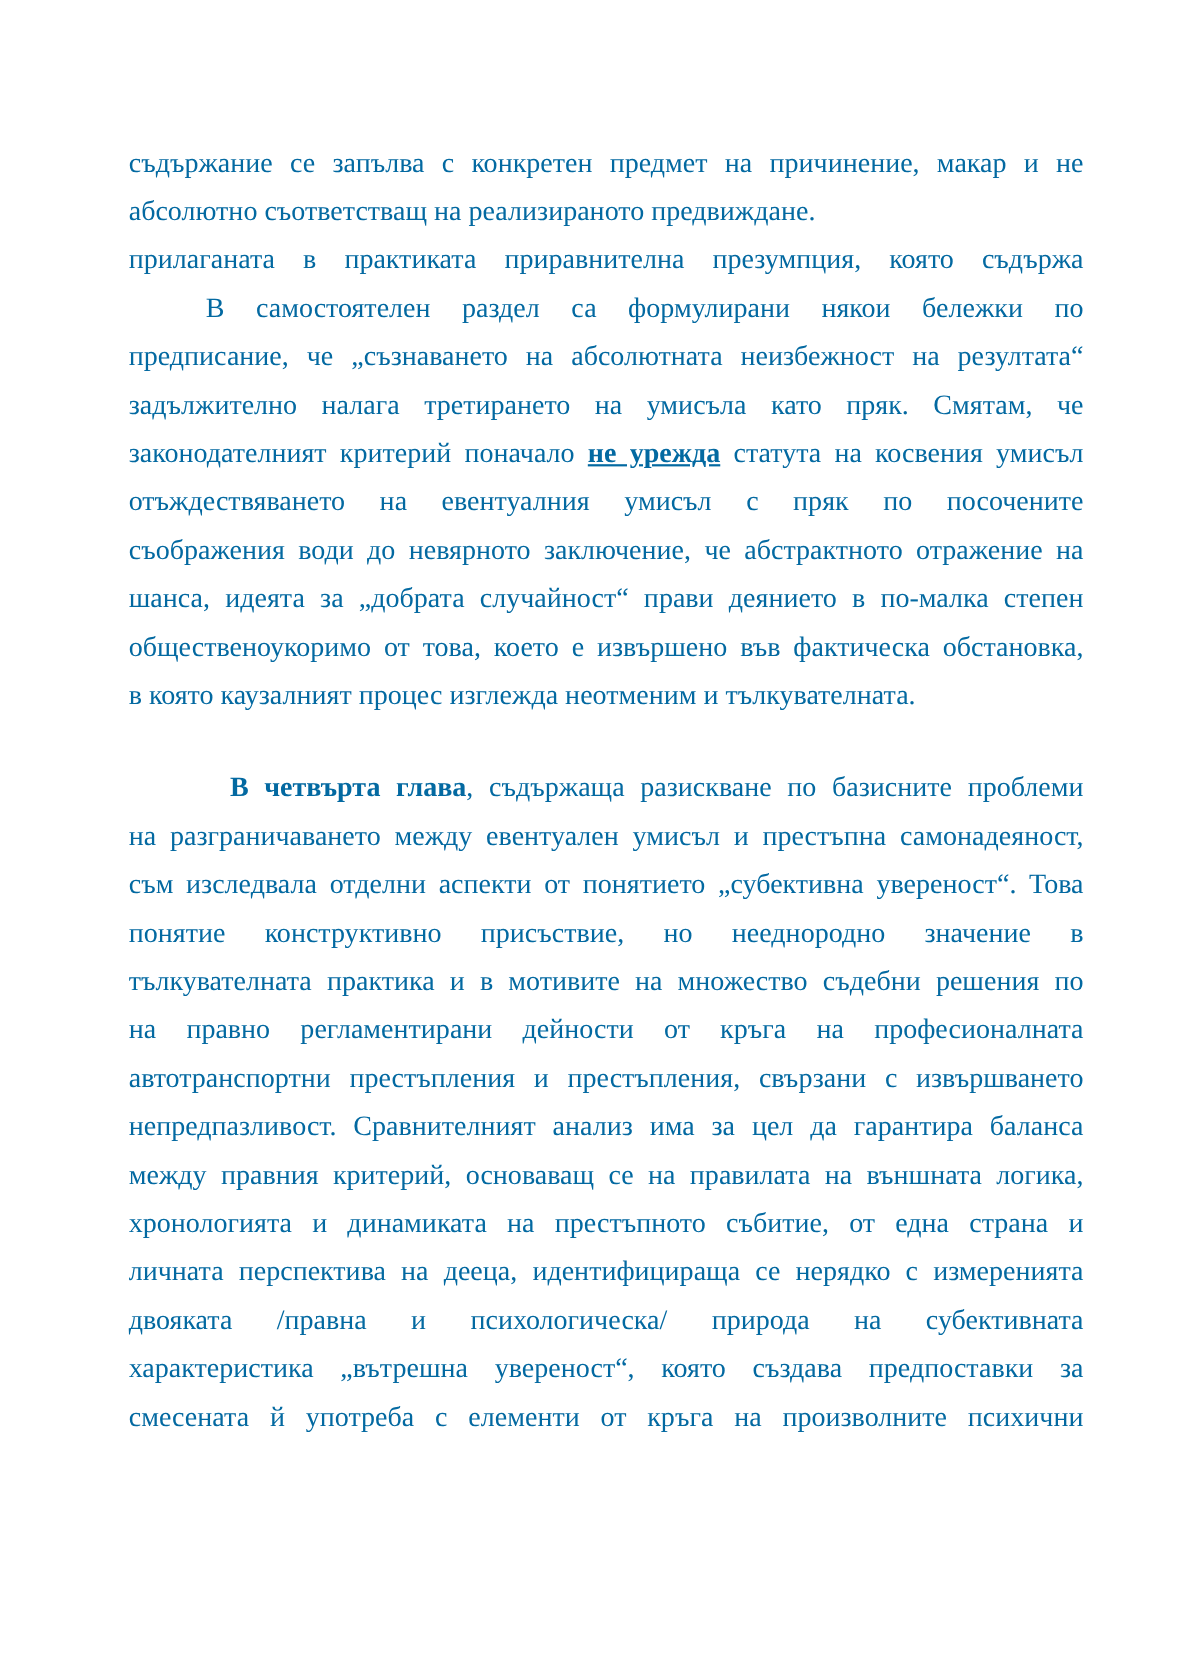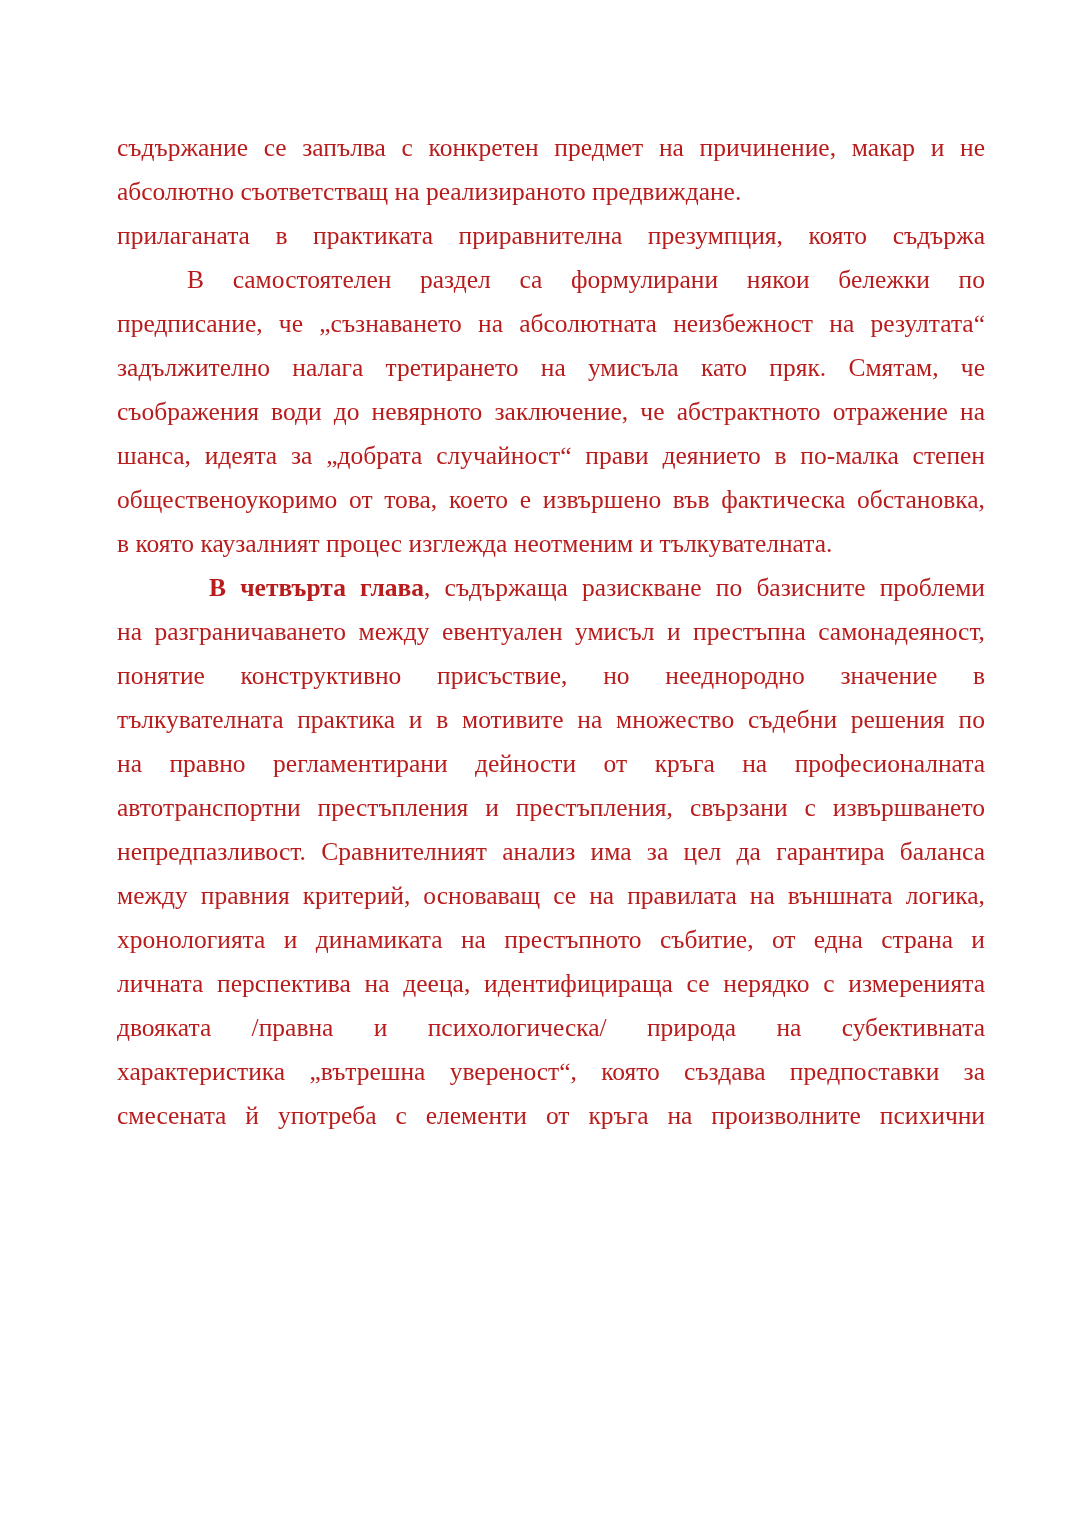--- a/index.html
+++ b/index.html
@@ -37,38 +37,41 @@
   .line-left {
     text-align-last: left;
   }
   .bold { font-weight: bold; }
   .underline { text-decoration: underline; }
 </style>
 </head>
 <body>
 
 <div class="page">
-  <div class="text-block" id="doc-text" style="color: #b91c1c;">
+  <div class="text-block" id="doc-text" style="color: #0369a1;">
       <div class="paragraph">
         <div class="line"><span>съдържание се запълва с конкретен предмет на причинение, макар и не</span></div>
         <div class="line line-left"><span>абсолютно съответстващ на реализираното предвиждане.</span></div>
       </div>
       <div class="paragraph">
         <div class="line"><span>прилаганата в практиката приравнителна презумпция, която съдържа</span></div>
         <div class="line" style="padding-left: 70px;"><span>В самостоятелен раздел са формулирани някои бележки по</span></div>
         <div class="line"><span>предписание, че „съзнаването на абсолютната неизбежност на резултата“</span></div>
         <div class="line"><span>задължително налага третирането на умисъла като пряк. Смятам, че</span></div>
+        <div class="line"><span>законодателният критерий поначало </span><span class="bold underline">не урежда</span><span> статута на косвения умисъл</span></div>
+        <div class="line"><span>отъждествяването на евентуалния умисъл с пряк по посочените</span></div>
         <div class="line"><span>съображения води до невярното заключение, че абстрактното отражение на</span></div>
         <div class="line"><span>шанса, идеята за „добрата случайност“ прави деянието в по-малка степен</span></div>
         <div class="line"><span>общественоукоримо от това, което е извършено във фактическа обстановка,</span></div>
         <div class="line line-left"><span>в която каузалният процес изглежда неотменим и тълкувателната.</span></div>
       </div>
-      <div class="paragraph" style="">
+      <div class="paragraph" style="margin-top: 40px;">
         <div class="line" style="padding-left: 92px;"><span class="bold">В четвърта глава</span><span>, съдържаща разискване по базисните проблеми</span></div>
         <div class="line"><span>на разграничаването между евентуален умисъл и престъпна самонадеяност,</span></div>
+        <div class="line"><span>съм изследвала отделни аспекти от понятието „субективна увереност“. Това</span></div>
         <div class="line"><span>понятие конструктивно присъствие, но нееднородно значение в</span></div>
         <div class="line"><span>тълкувателната практика и в мотивите на множество съдебни решения по</span></div>
         <div class="line"><span>на правно регламентирани дейности от кръга на професионалната</span></div>
         <div class="line"><span>автотранспортни престъпления и престъпления, свързани с извършването</span></div>
         <div class="line"><span>непредпазливост. Сравнителният анализ има за цел да гарантира баланса</span></div>
         <div class="line"><span>между правния критерий, основаващ се на правилата на външната логика,</span></div>
         <div class="line"><span>хронологията и динамиката на престъпното събитие, от една страна и</span></div>
         <div class="line"><span>личната перспектива на дееца, идентифицираща се нерядко с измеренията</span></div>
         <div class="line"><span>двояката /правна и психологическа/ природа на субективната</span></div>
         <div class="line"><span>характеристика „вътрешна увереност“, която създава предпоставки за</span></div>

